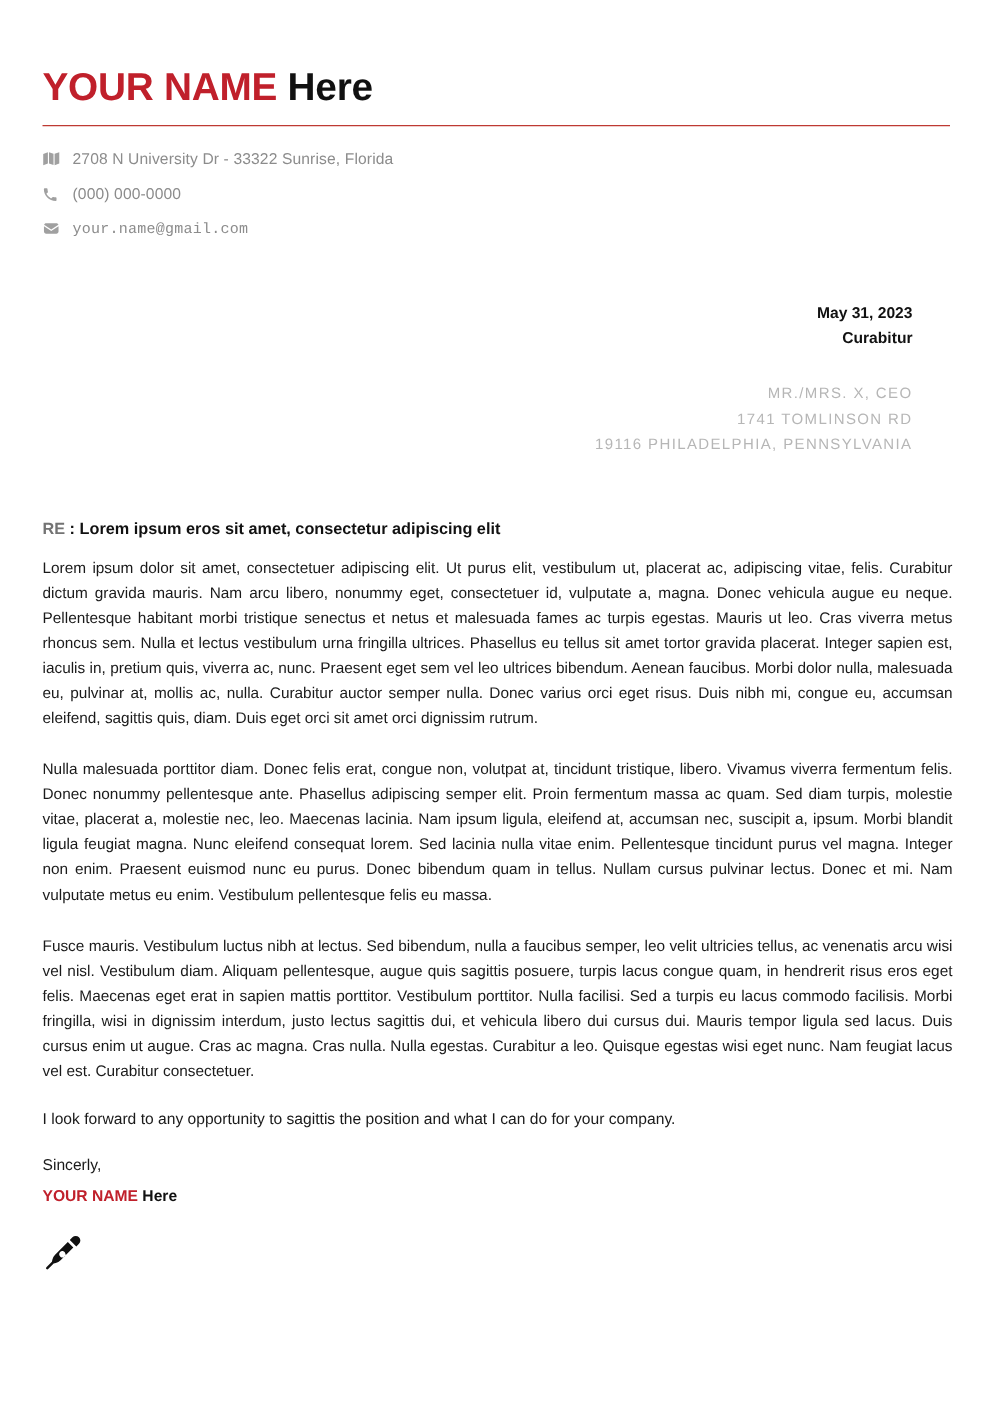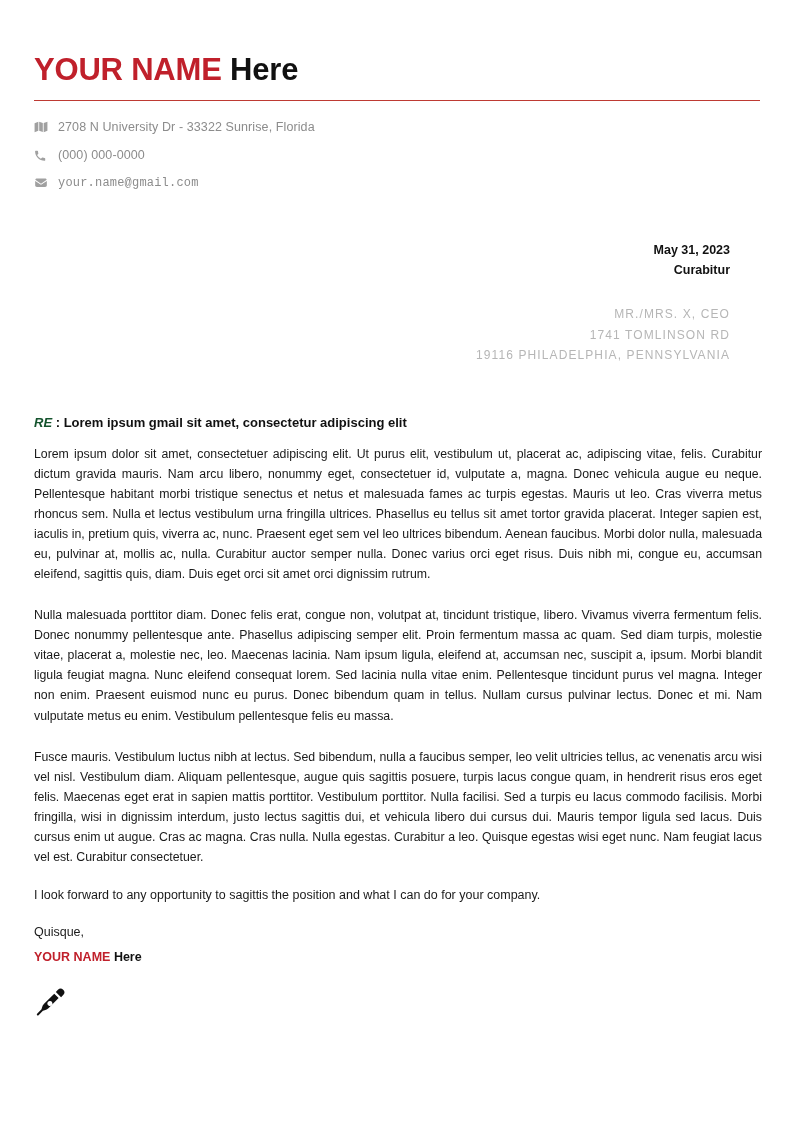--- a/index.html
+++ b/index.html
@@ -109,22 +109,21 @@
   }
 
   
   .subject {
     margin-top: 48px;
     font-size: 13px;
     font-weight: bold;
     line-height: 1.4;
   }
   .subject .re {
-    color: #14532d;
-    font-style: italic;
+    color: #737373;
   }
   .subject .re-sep {
     color: #111111;
     font-weight: bold;
   }
   .subject .subject-text {
     color: #111111;
   }
 
   
@@ -224,32 +223,32 @@
     <div>May 31, 2023</div>
     <div>Curabitur</div>
   </div>
 
   <div class="recipient">
     <div>Mr./Mrs. X, CEO</div>
     <div>1741 Tomlinson Rd</div>
     <div>19116 Philadelphia, Pennsylvania</div>
   </div>
 
-  <div class="subject"><span class="re">RE</span><span class="re-sep"> : </span><span class="subject-text">Lorem ipsum gmail sit amet, consectetur adipiscing elit</span></div>
+  <div class="subject"><span class="re">RE</span><span class="re-sep"> : </span><span class="subject-text">Lorem ipsum eros sit amet, consectetur adipiscing elit</span></div>
 
 
   <div class="body-copy">
     <p>Lorem ipsum dolor sit amet, consectetuer adipiscing elit. Ut purus elit, vestibulum ut, placerat ac, adipiscing vitae, felis. Curabitur dictum gravida mauris. Nam arcu libero, nonummy eget, consectetuer id, vulputate a, magna. Donec vehicula augue eu neque. Pellentesque habitant morbi tristique senectus et netus et malesuada fames ac turpis egestas. Mauris ut leo. Cras viverra metus rhoncus sem. Nulla et lectus vestibulum urna fringilla ultrices. Phasellus eu tellus sit amet tortor gravida placerat. Integer sapien est, iaculis in, pretium quis, viverra ac, nunc. Praesent eget sem vel leo ultrices bibendum. Aenean faucibus. Morbi dolor nulla, malesuada eu, pulvinar at, mollis ac, nulla. Curabitur auctor semper nulla. Donec varius orci eget risus. Duis nibh mi, congue eu, accumsan eleifend, sagittis quis, diam. Duis eget orci sit amet orci dignissim rutrum.</p>
     <p>Nulla malesuada porttitor diam. Donec felis erat, congue non, volutpat at, tincidunt tristique, libero. Vivamus viverra fermentum felis. Donec nonummy pellentesque ante. Phasellus adipiscing semper elit. Proin fermentum massa ac quam. Sed diam turpis, molestie vitae, placerat a, molestie nec, leo. Maecenas lacinia. Nam ipsum ligula, eleifend at, accumsan nec, suscipit a, ipsum. Morbi blandit ligula feugiat magna. Nunc eleifend consequat lorem. Sed lacinia nulla vitae enim. Pellentesque tincidunt purus vel magna. Integer non enim. Praesent euismod nunc eu purus. Donec bibendum quam in tellus. Nullam cursus pulvinar lectus. Donec et mi. Nam vulputate metus eu enim. Vestibulum pellentesque felis eu massa.</p>
     <p>Fusce mauris. Vestibulum luctus nibh at lectus. Sed bibendum, nulla a faucibus semper, leo velit ultricies tellus, ac venenatis arcu wisi vel nisl. Vestibulum diam. Aliquam pellentesque, augue quis sagittis posuere, turpis lacus congue quam, in hendrerit risus eros eget felis. Maecenas eget erat in sapien mattis porttitor. Vestibulum porttitor. Nulla facilisi. Sed a turpis eu lacus commodo facilisis. Morbi fringilla, wisi in dignissim interdum, justo lectus sagittis dui, et vehicula libero dui cursus dui. Mauris tempor ligula sed lacus. Duis cursus enim ut augue. Cras ac magna. Cras nulla. Nulla egestas. Curabitur a leo. Quisque egestas wisi eget nunc. Nam feugiat lacus vel est. Curabitur consectetuer.</p>
   </div>
 
   <div class="closing">I look forward to any opportunity to sagittis the position and what I can do for your company.</div>
 
-  <div class="signoff">Quisque,</div>
+  <div class="signoff">Sincerly,</div>
 
   <div class="signature-name"><span class="sig-first">YOUR NAME</span> <span class="sig-last">Here</span></div>
 
   <div class="penmark">
     <svg width="34" height="34" viewBox="0 0 24 24" aria-hidden="true">
       <path d="M20.6 3.4a2.6 2.6 0 0 0-3.7 0l-1.5 1.5 3.7 3.7 1.5-1.5a2.6 2.6 0 0 0 0-3.7Z"></path>
       <path d="M14.3 6.1 7.1 13.3a5.6 5.6 0 0 0-1.5 2.7l-.3 1.2-3.1 3.1a.7.7 0 0 0 1 1l3.1-3.1 1.2-.3a5.6 5.6 0 0 0 2.7-1.5l7.2-7.2-3.1-3.1Zm-4.1 8.4a1.8 1.8 0 1 1 2.5-2.5 1.8 1.8 0 0 1-2.5 2.5Z"></path>
     </svg>
   </div>
 

